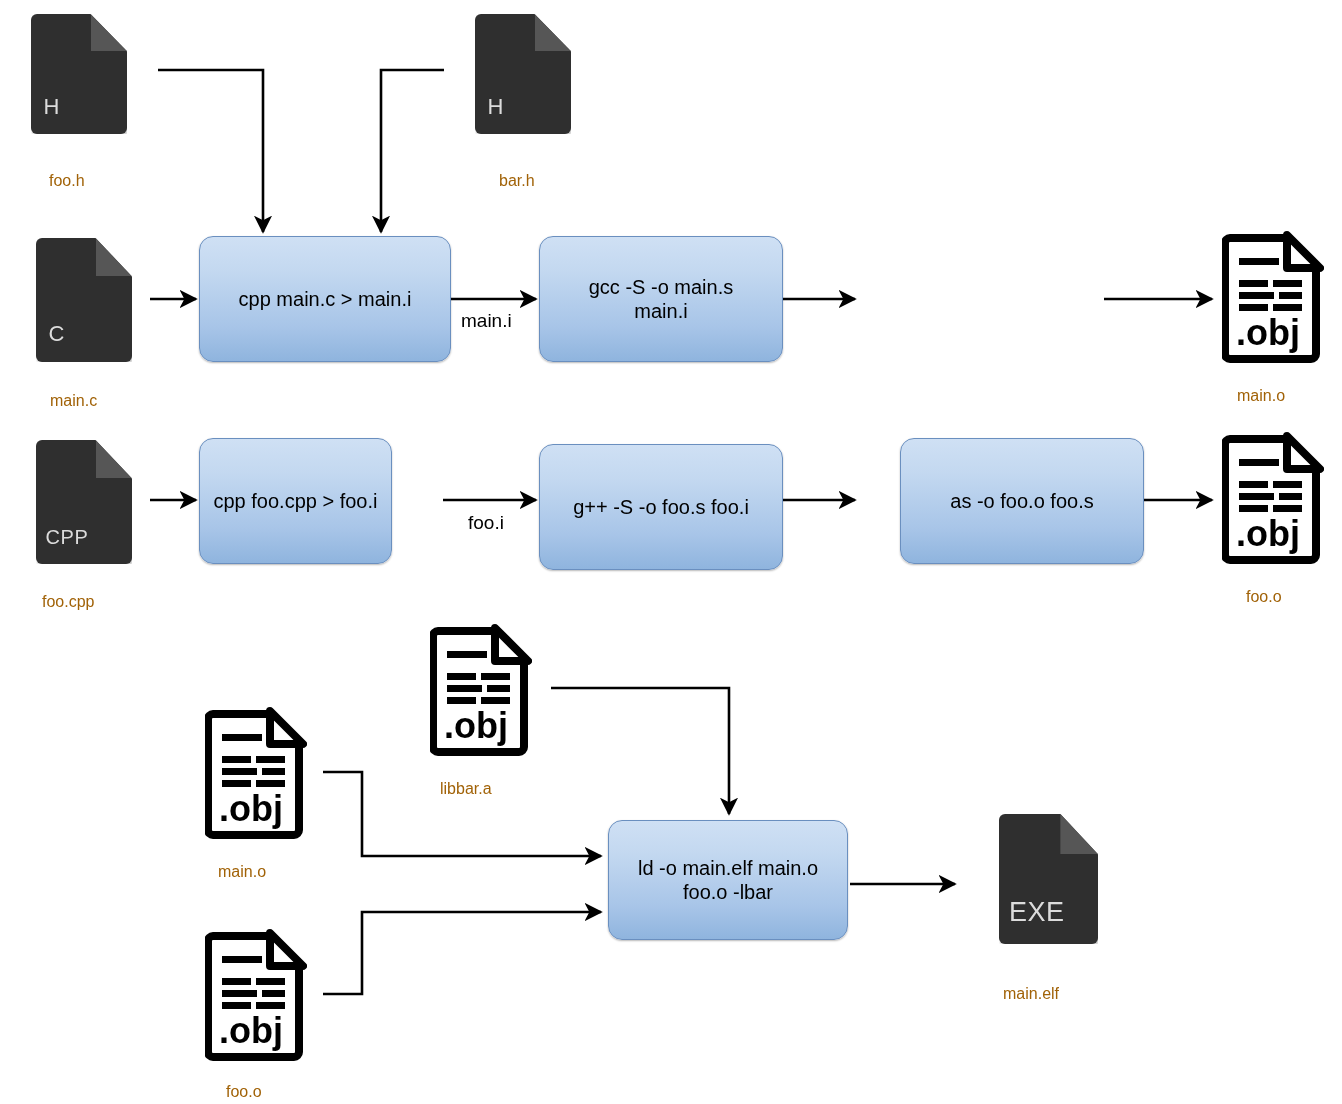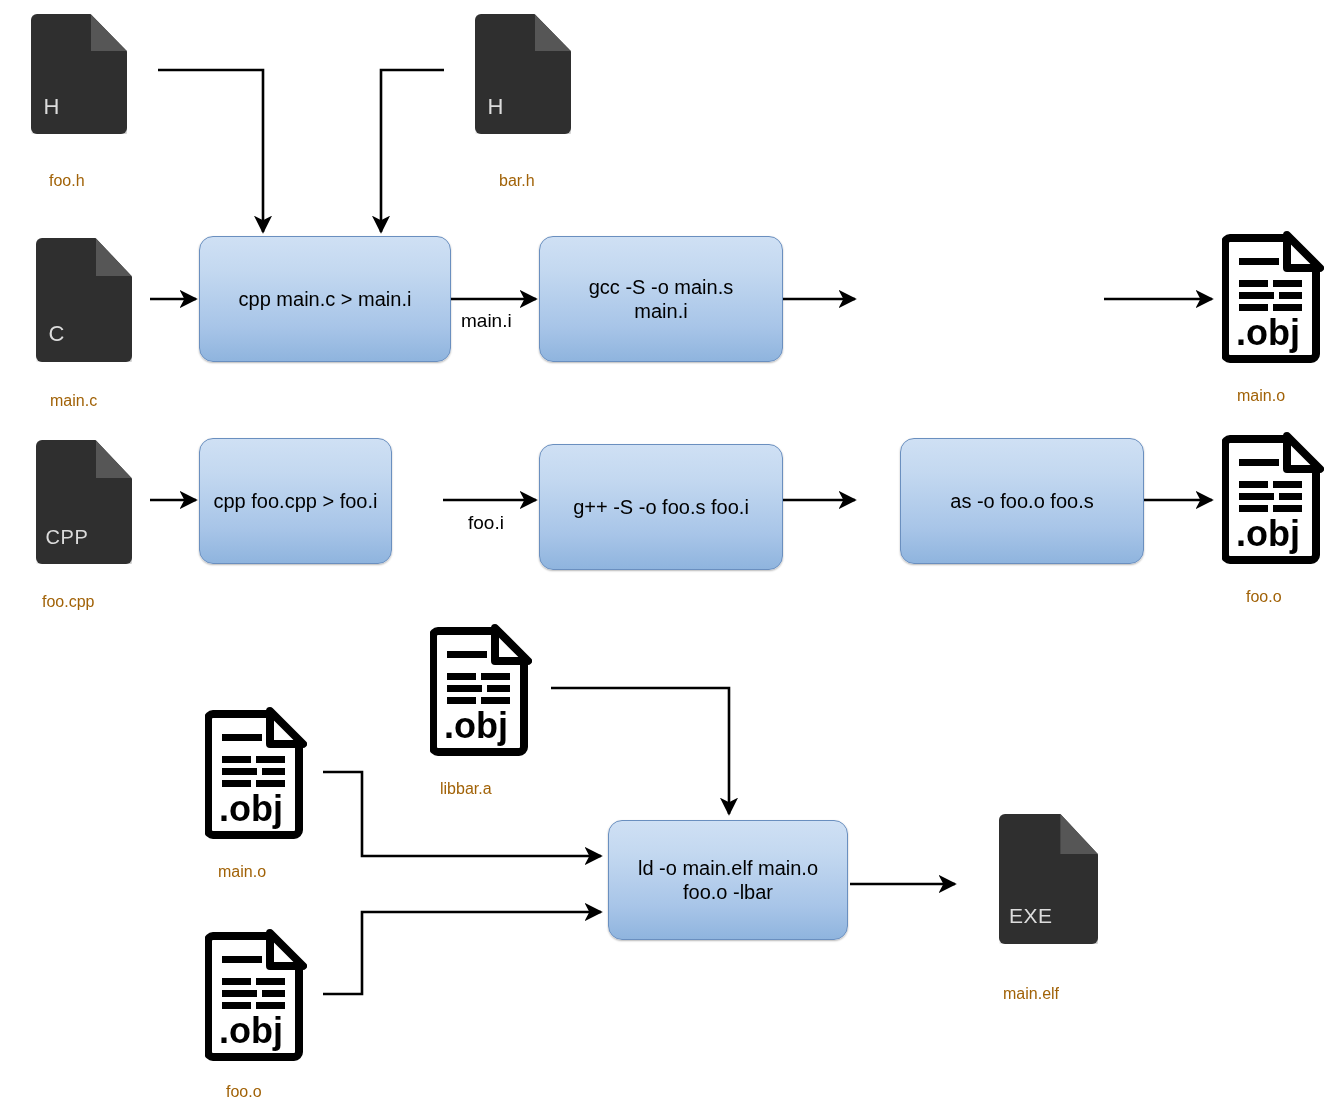--- a/index.html
+++ b/index.html
@@ -278,18 +278,18 @@
   </div>
   <div class="caption" style="left:226px; top:1083px;">foo.o</div>
 
   <div class="proc" style="left:608px; top:820px; width:240px; height:120px;">ld -o main.elf main.o
 foo.o -lbar</div>
 
   <div class="darkfile" style="left:999px; top:814px; width:99px; height:130px;">
     <div class="glyph">
       <div class="body"></div>
       <div class="fold"></div>
-      <div class="ext" style="font-size:21px; left:10%;">EXE</div>
+      <div class="ext" style="font-size:27px; left:10%;">EXE</div>
     </div>
   </div>
   <div class="caption" style="left:1003px; top:985px;">main.elf</div>
 
 </div>
 
 </body></html>

